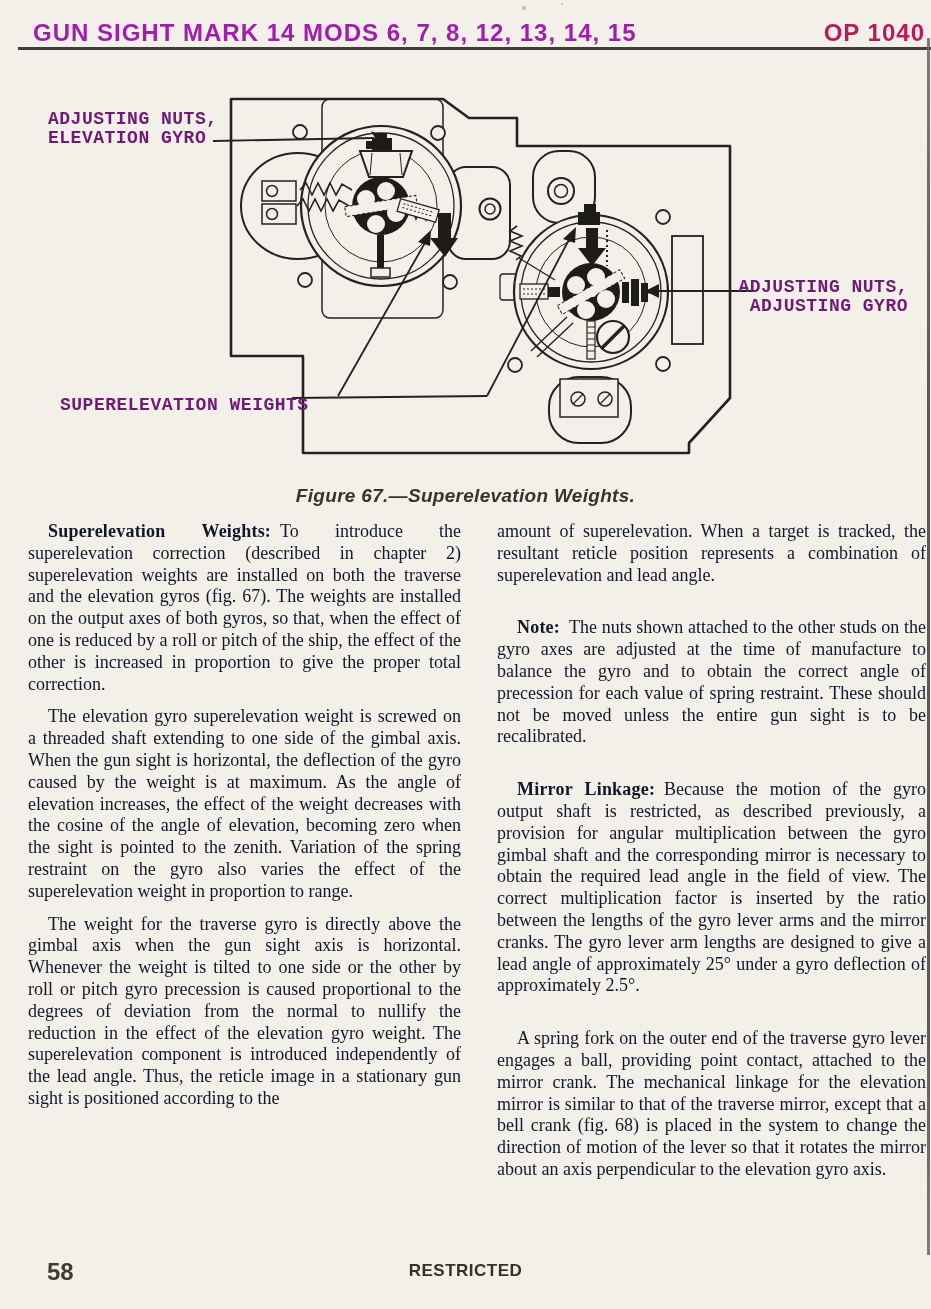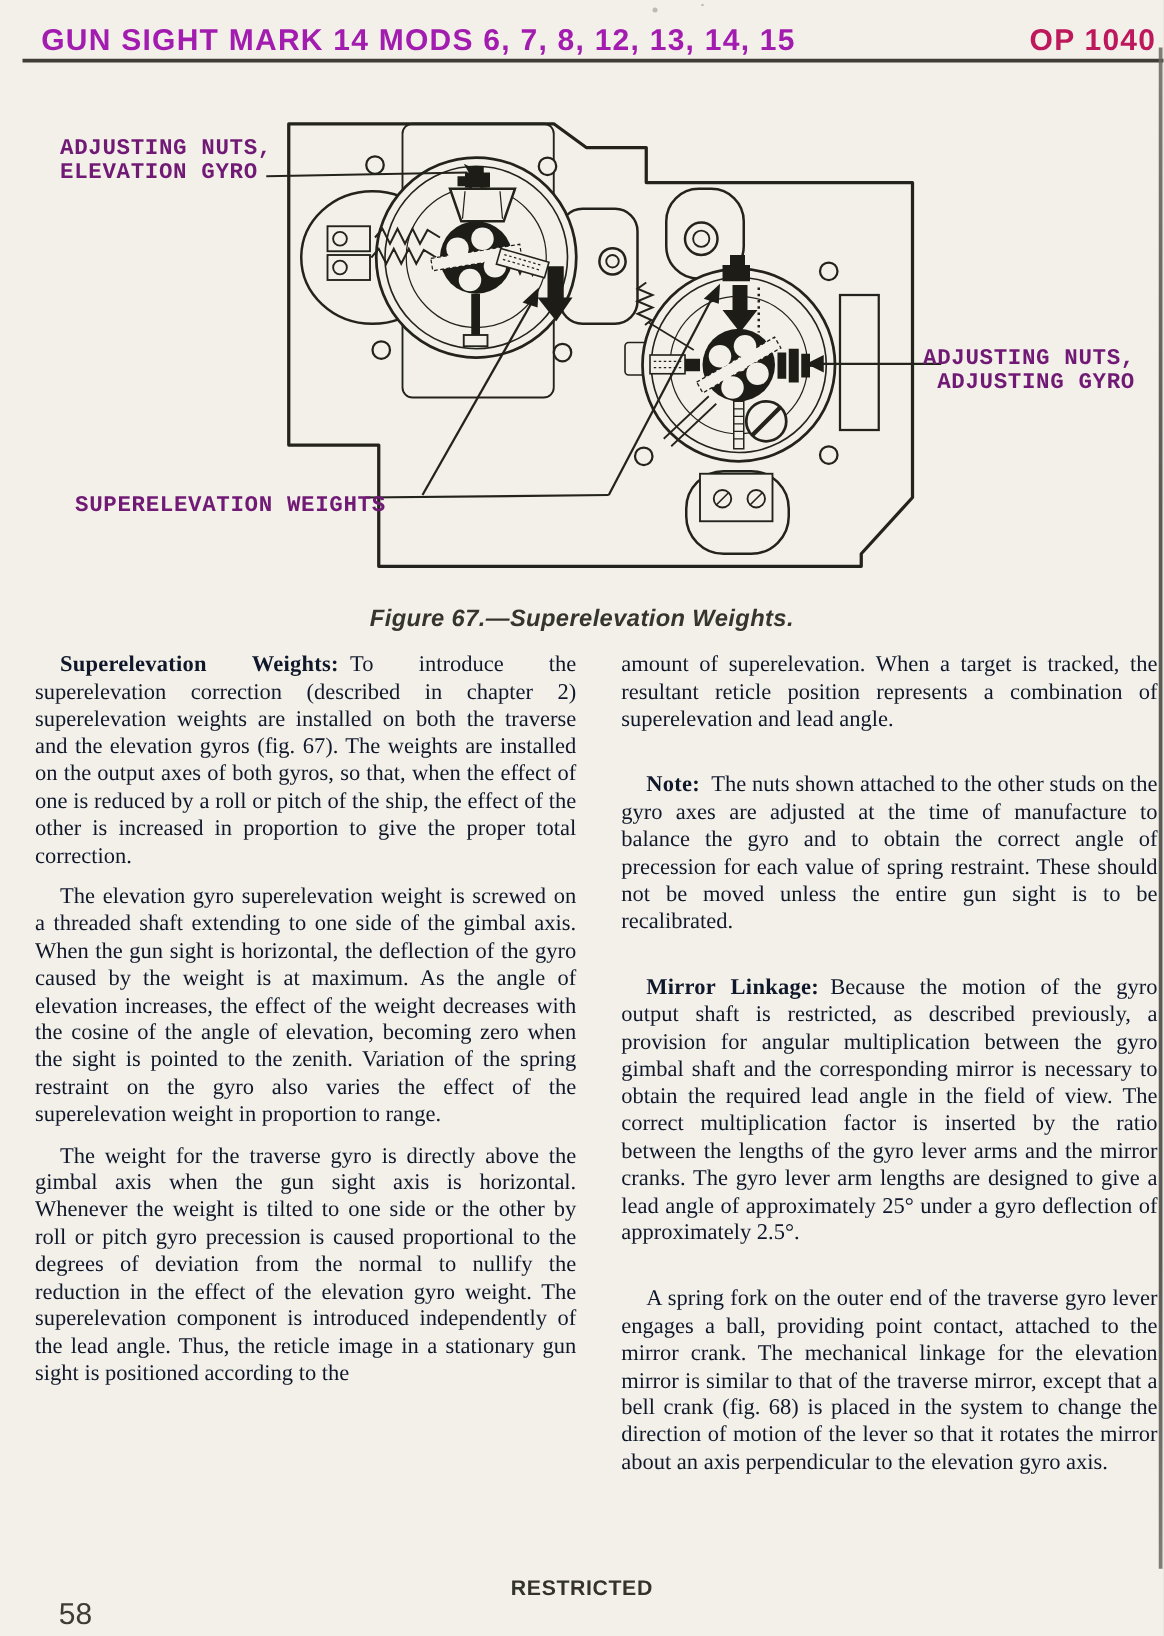--- a/index.html
+++ b/index.html
@@ -51,22 +51,22 @@
   .col-left{left:28px;  width:433px;}
   .col-right{left:497px; width:429px;}
   .col p{margin:0;}
   .col-left  p + p{margin-top:11px;}
   .col-right p + p{margin-top:31px;}
   .indent{text-indent:20px;}
   .lead{font-weight:700; margin-right:9px; letter-spacing:.2px;}
   
   .pg-num{
     position:absolute; left:47px; top:1258px;
-    font-family:"Liberation Sans", sans-serif; font-weight:400;
-    font-size:24px; color:#3d3c35;margin-top:20px;
+    font-family:"Liberation Sans", sans-serif; font-weight:700;
+    font-size:24px; color:#3d3c35;
   }
   .classification{
     position:absolute; left:0; right:0; top:1261px; text-align:center;
     font-family:"Liberation Sans", sans-serif; font-weight:700;
     font-size:17px; letter-spacing:.5px; color:#33322b;
   }
   
   .speck{position:absolute; background:#6b6a63; border-radius:50%; opacity:.4;}
   
   .ln{stroke:#23221c; fill:none;}

